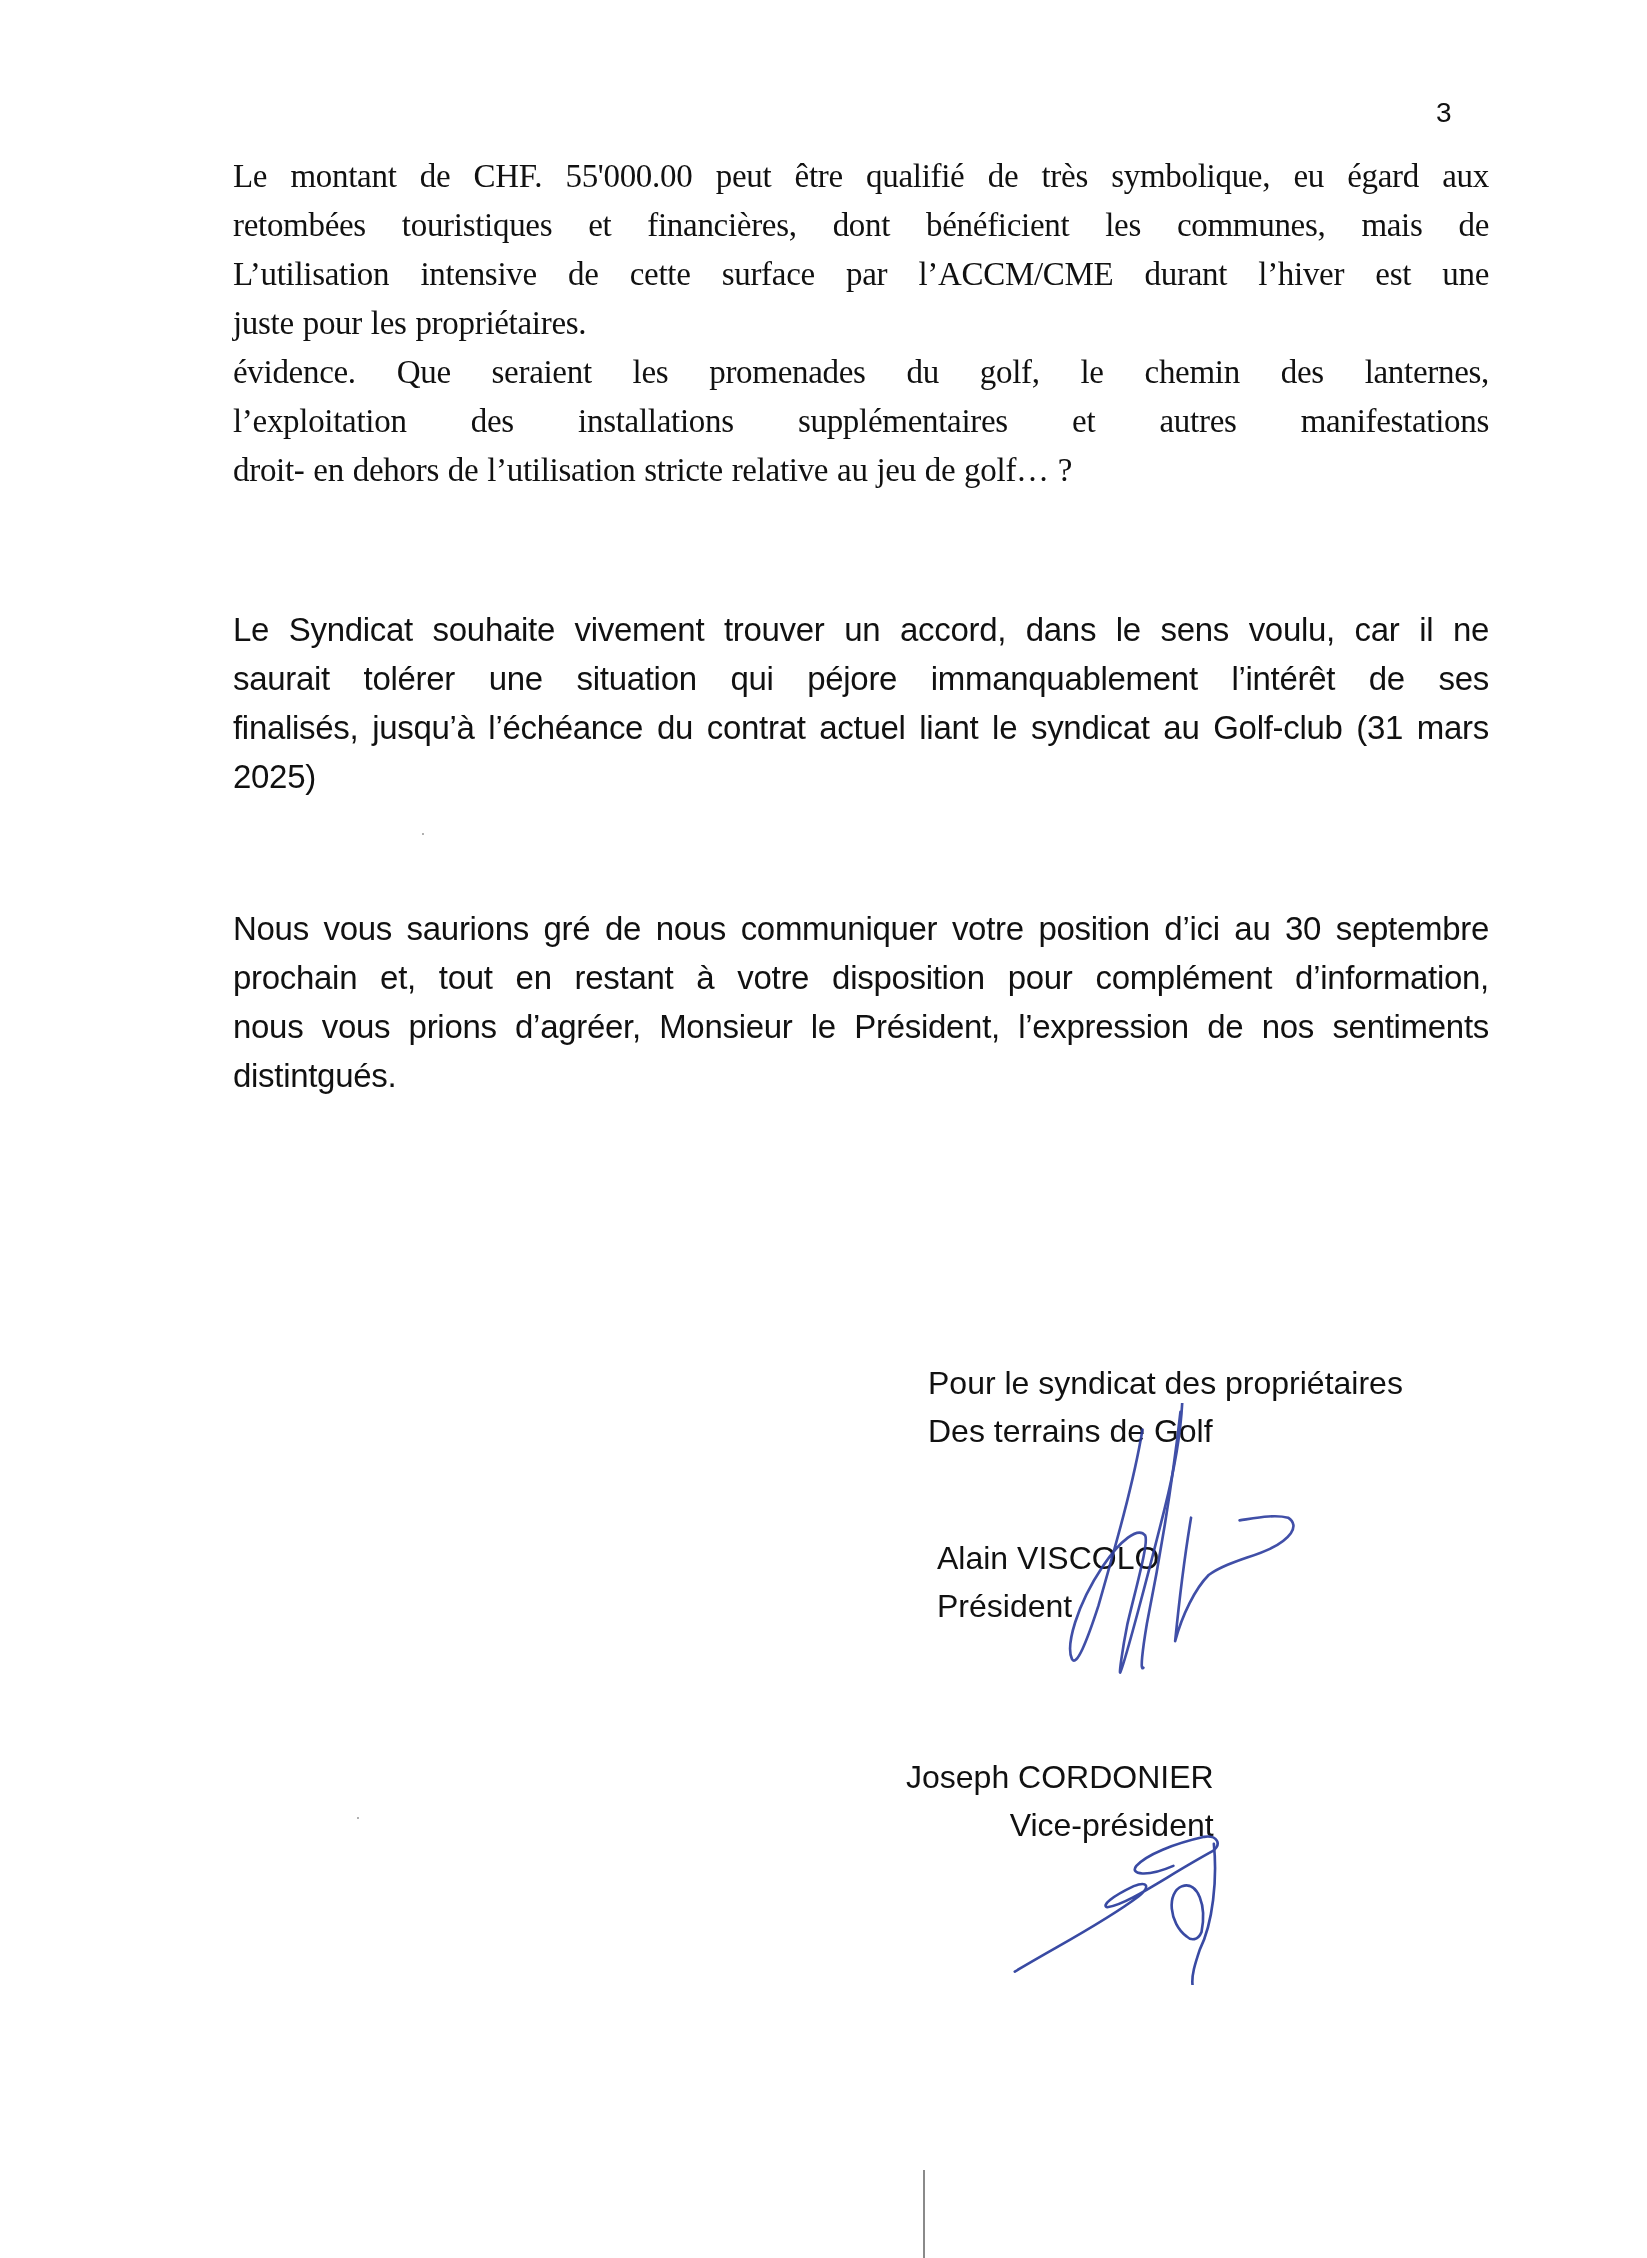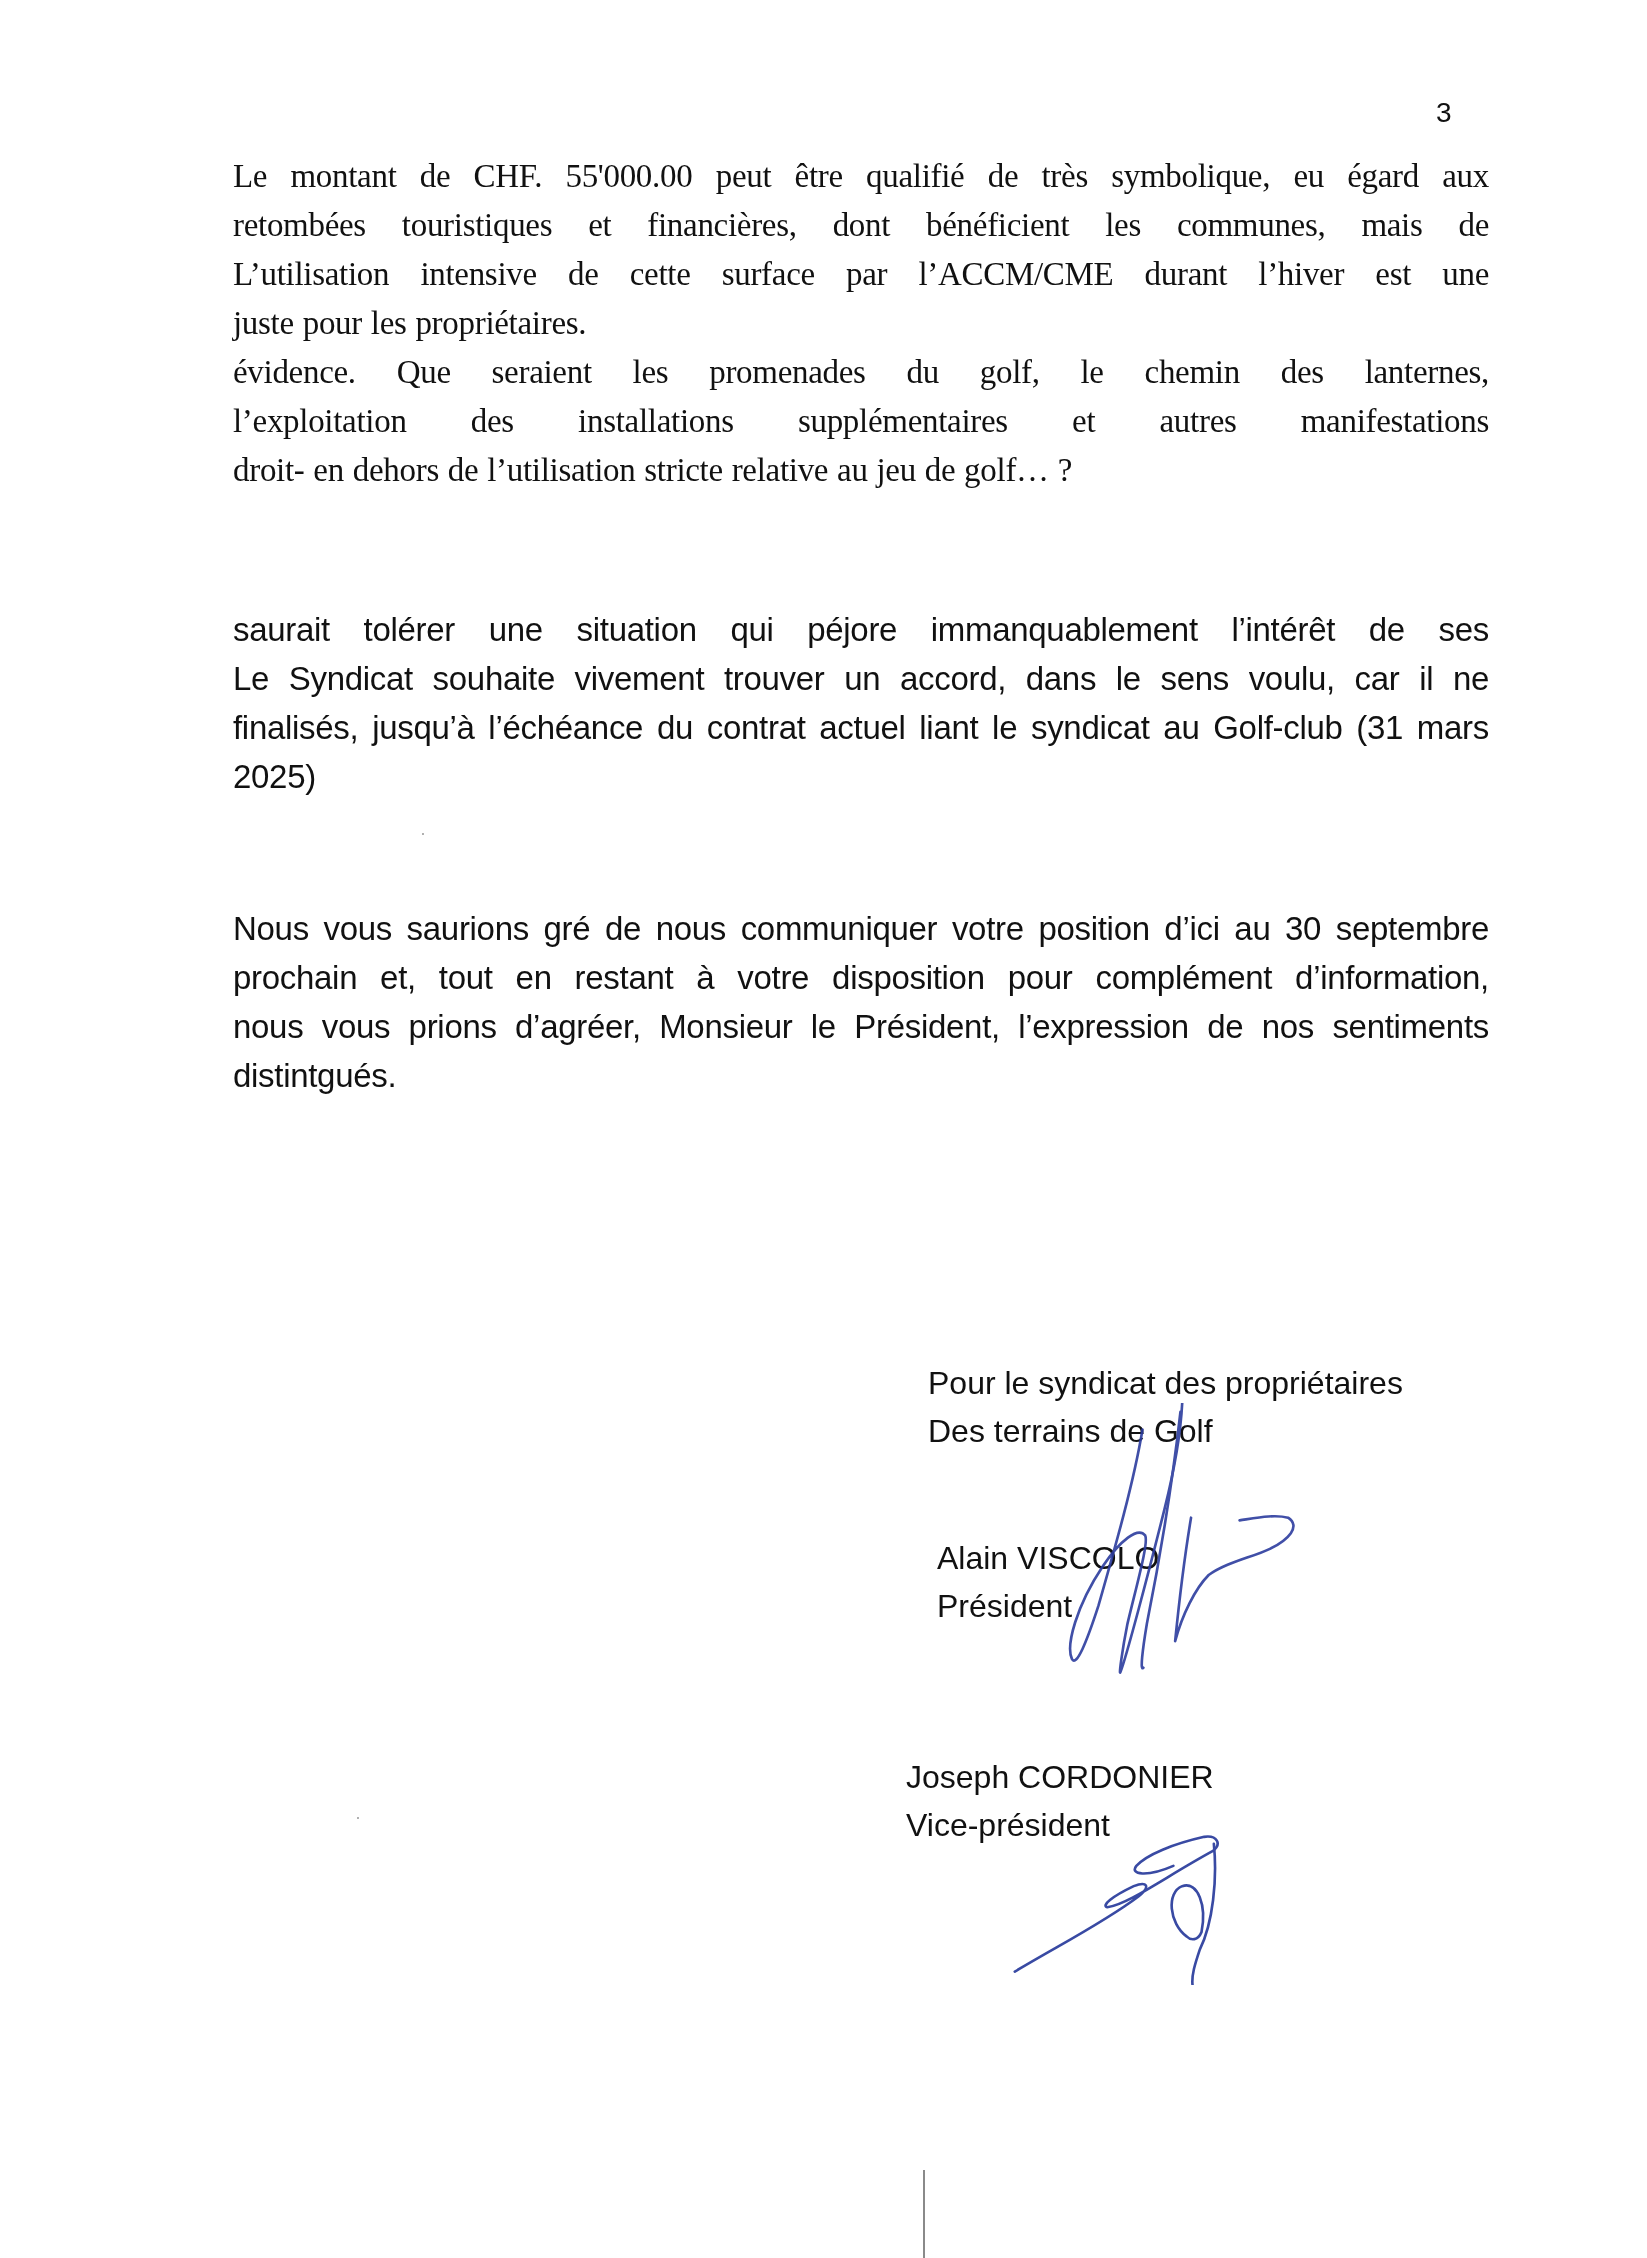--- a/index.html
+++ b/index.html
@@ -21,21 +21,21 @@
     .para .line.last { text-align-last: left; }
     .p1 { top: 152px; font-family: Liberation Serif, serif; }
     .p2 { top: 605px; }
     .p3 { top: 904px; }
     .sig-block {
       position: absolute; left: 909px; font-size: 32px; line-height: 48px;
       font-family: "Liberation Sans", sans-serif;
     }
     .sig-org { top: 1359px; margin-left: 19px; }
     .sig-pres { top: 1534px; margin-left: 28px; }
-    .sig-vp { top: 1753px; left: 906px; }
+    .sig-vp { top: 1753px; left: 906px; text-align: right; }
     .signature { position: absolute; }
     .sig1 { left: 1041px; top: 1403px; width: 353px; height: 300px; }
     .sig2 { left: 1006px; top: 1782px; width: 229px; height: 203px; }
     .fold-line {
       position: absolute; left: 923px; top: 2170px; width: 1.8px; height: 88px;
       background: #8a8a8a;
     }
     .speck { position: absolute; width: 1.8px; height: 1.8px; background: #999; border-radius: 0.9px; }
   </style>
 </head>
@@ -47,22 +47,22 @@
   <span class="line">Le montant de CHF. 55'000.00 peut être qualifié de très symbolique, eu égard aux</span>
   <span class="line">retombées touristiques et financières, dont bénéficient les communes, mais de</span>
   <span class="line">L’utilisation intensive de cette surface par l’ACCM/CME durant l’hiver est une</span>
   <span class="line last">juste pour les propriétaires.</span>
   <span class="line">évidence. Que seraient les promenades du golf, le chemin des lanternes,</span>
   <span class="line">l’exploitation des installations supplémentaires et autres manifestations</span>
   <span class="line last">droit- en dehors de l’utilisation stricte relative au jeu de golf… ?</span>
 </div>
 
 <div class="para p2">
+  <span class="line">Le Syndicat souhaite vivement trouver un accord, dans le sens voulu, car il ne</span>
   <span class="line">saurait tolérer une situation qui péjore immanquablement l’intérêt de ses</span>
-  <span class="line">Le Syndicat souhaite vivement trouver un accord, dans le sens voulu, car il ne</span>
   <span class="line">finalisés, jusqu’à l’échéance du contrat actuel liant le syndicat au Golf-club (31 mars</span>
   <span class="line last">2025)</span>
 </div>
 
 <div class="para p3">
   <span class="line">Nous vous saurions gré de nous communiquer votre position d’ici au 30 septembre</span>
   <span class="line">prochain et, tout en restant à votre disposition pour complément d’information,</span>
   <span class="line">nous vous prions d’agréer, Monsieur le Président, l’expression de nos sentiments</span>
   <span class="line last">distintgués.</span>
 </div>

